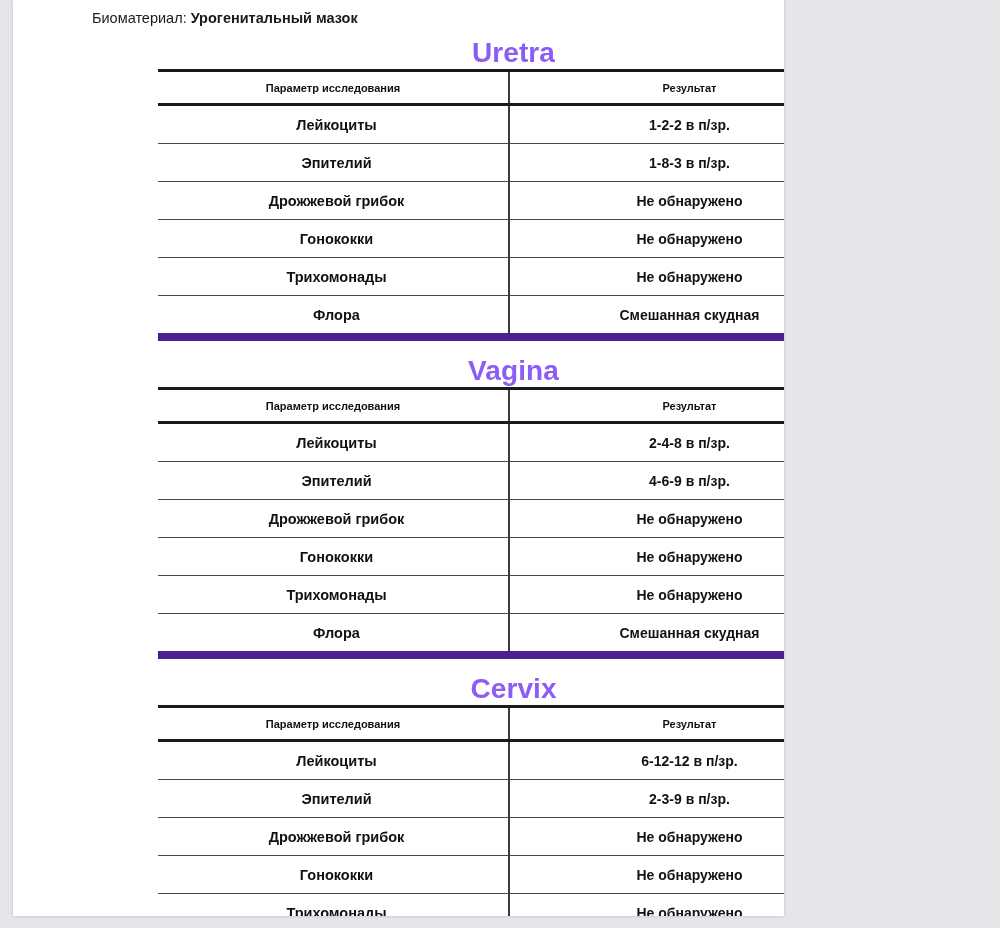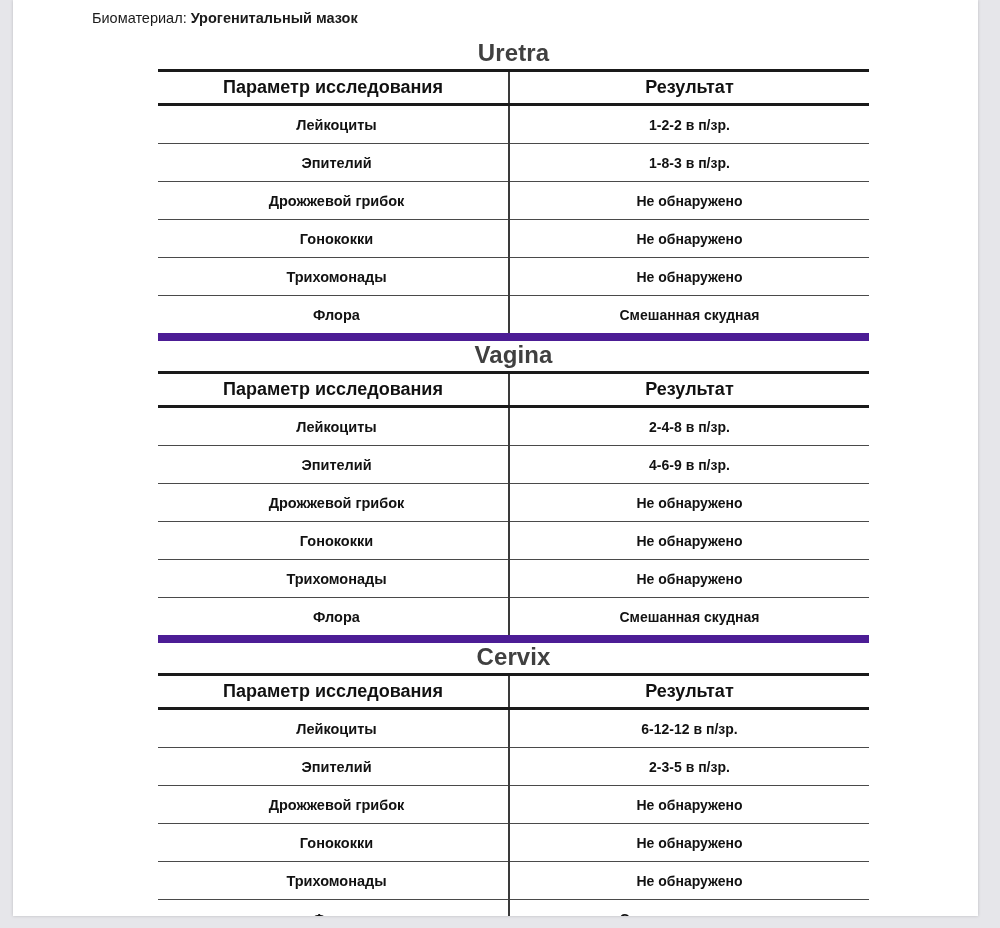--- a/index.html
+++ b/index.html
@@ -13,21 +13,21 @@
     background: #e6e6ea;
     font-family: "Liberation Sans", sans-serif;
     overflow: hidden;
   }
 
   
   .page {
     position: absolute;
     left: 13px;
     top: 0;
-    width: 965px;
+    width: 771px;
     height: 916px;
     background: #ffffff;
     box-shadow: 0 0 3px rgba(0,0,0,0.18);
     overflow: hidden;
   }
 
   
   .biomaterial {
     position: absolute;
     left: 79px;
@@ -52,23 +52,23 @@
     top: 38px;
     width: 711px;
   }
 
   
   .section {
     width: 100%;
   }
   .section-title {
     text-align: center;
-    font-size: 24px;
-    font-weight: 700;
-    color: #404040;
+    font-size: 28px;
+    font-weight: 700;
+    color: #8b5cf6;
     line-height: 26px;
     padding: 2px 0 3px 0;
     letter-spacing: 0.1px;
   }
 
   
   table.result-table {
     width: 100%;
     border-collapse: collapse;
     table-layout: fixed;
@@ -79,21 +79,21 @@
   table.result-table th,
   table.result-table td {
     padding: 0;
     margin: 0;
     vertical-align: middle;
     height: 37px;
   }
 
   
   table.result-table thead th {
-    font-size: 18px;
+    font-size: 11px;
     font-weight: 700;
     color: #111111;
     text-align: center;
     height: 31px;
     border-top: 3px solid #1a1a1a;
     border-bottom: 3px solid #1a1a1a;
   }
   table.result-table thead th.th-param {
     border-right: 2px solid #3a3a3a;
   }
@@ -114,21 +114,21 @@
     border-right: 2px solid #3a3a3a;
     font-size: 14.5px;
   }
   table.result-table tbody td.cell-result {
     text-align: center;
     font-weight: 700;
   }
 
   
   .section + .section .section-title {
-    padding-top: 1px;
+    padding-top: 17px;
   }
 </style>
 </head>
 <body>
 
 <div class="page">
 
   <div class="biomaterial">
     <span class="bm-label">Биоматериал:</span><span class="bm-value">Урогенитальный мазок</span>
   </div>
@@ -229,21 +229,21 @@
               <th class="th-result">Результат</th>
             </tr>
           </thead>
           <tbody>
             <tr>
               <td class="cell-param">Лейкоциты</td>
               <td class="cell-result">6-12-12 в п/зр.</td>
             </tr>
             <tr>
               <td class="cell-param">Эпителий</td>
-              <td class="cell-result">2-3-5 в п/зр.</td>
+              <td class="cell-result">2-3-9 в п/зр.</td>
             </tr>
             <tr>
               <td class="cell-param">Дрожжевой грибок</td>
               <td class="cell-result">Не обнаружено</td>
             </tr>
             <tr>
               <td class="cell-param">Гонококки</td>
               <td class="cell-result">Не обнаружено</td>
             </tr>
             <tr>

